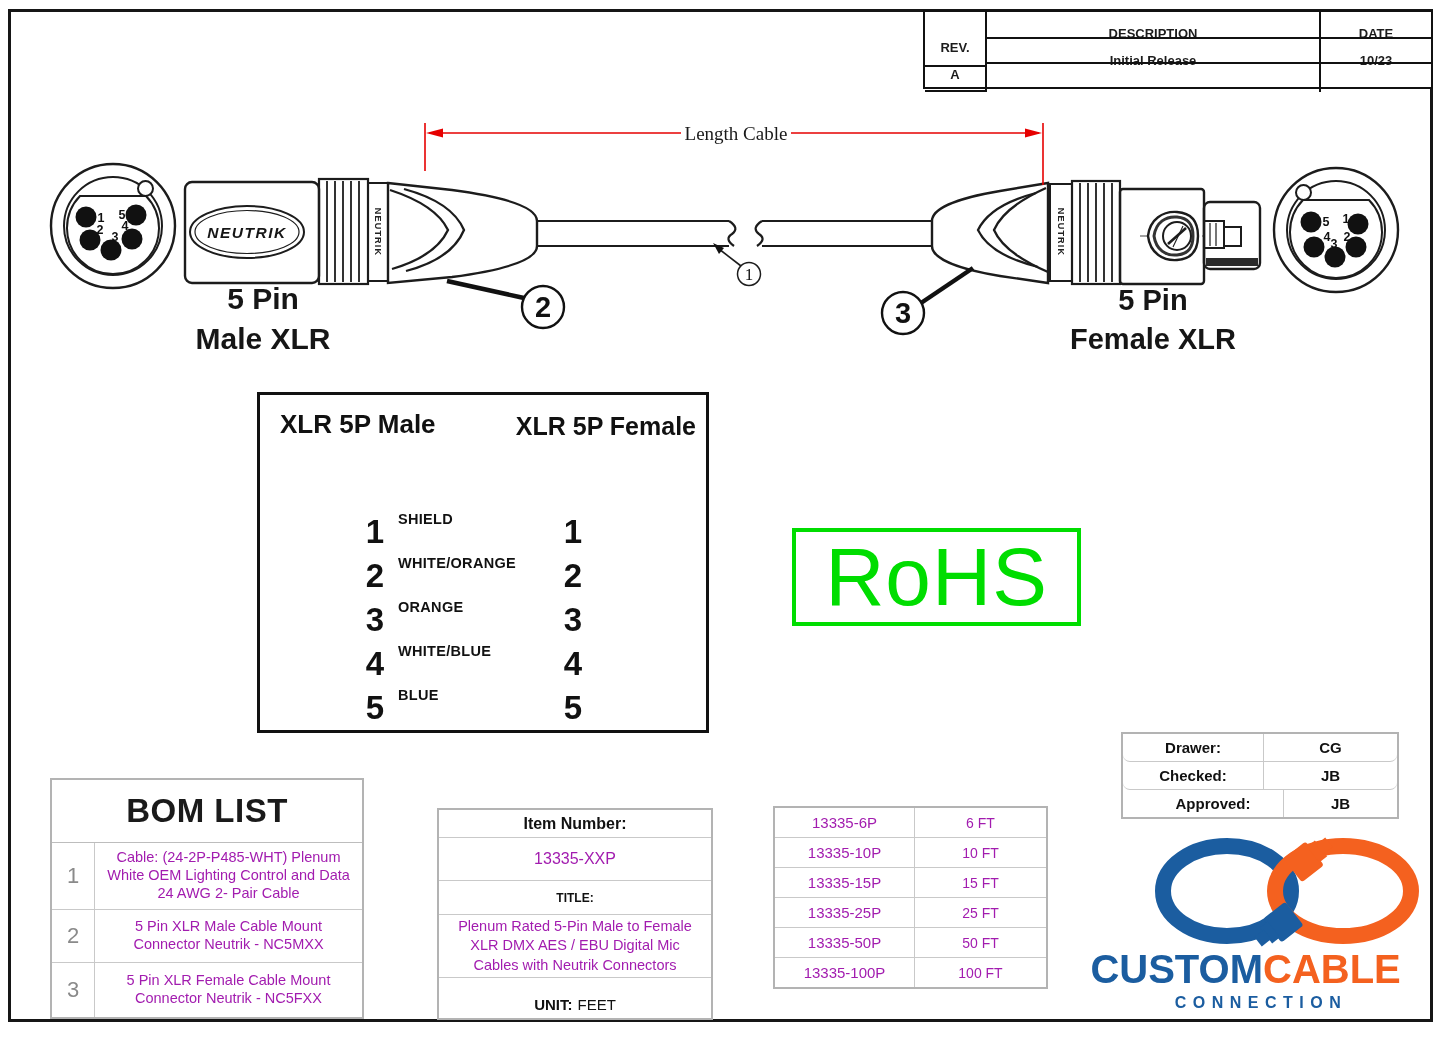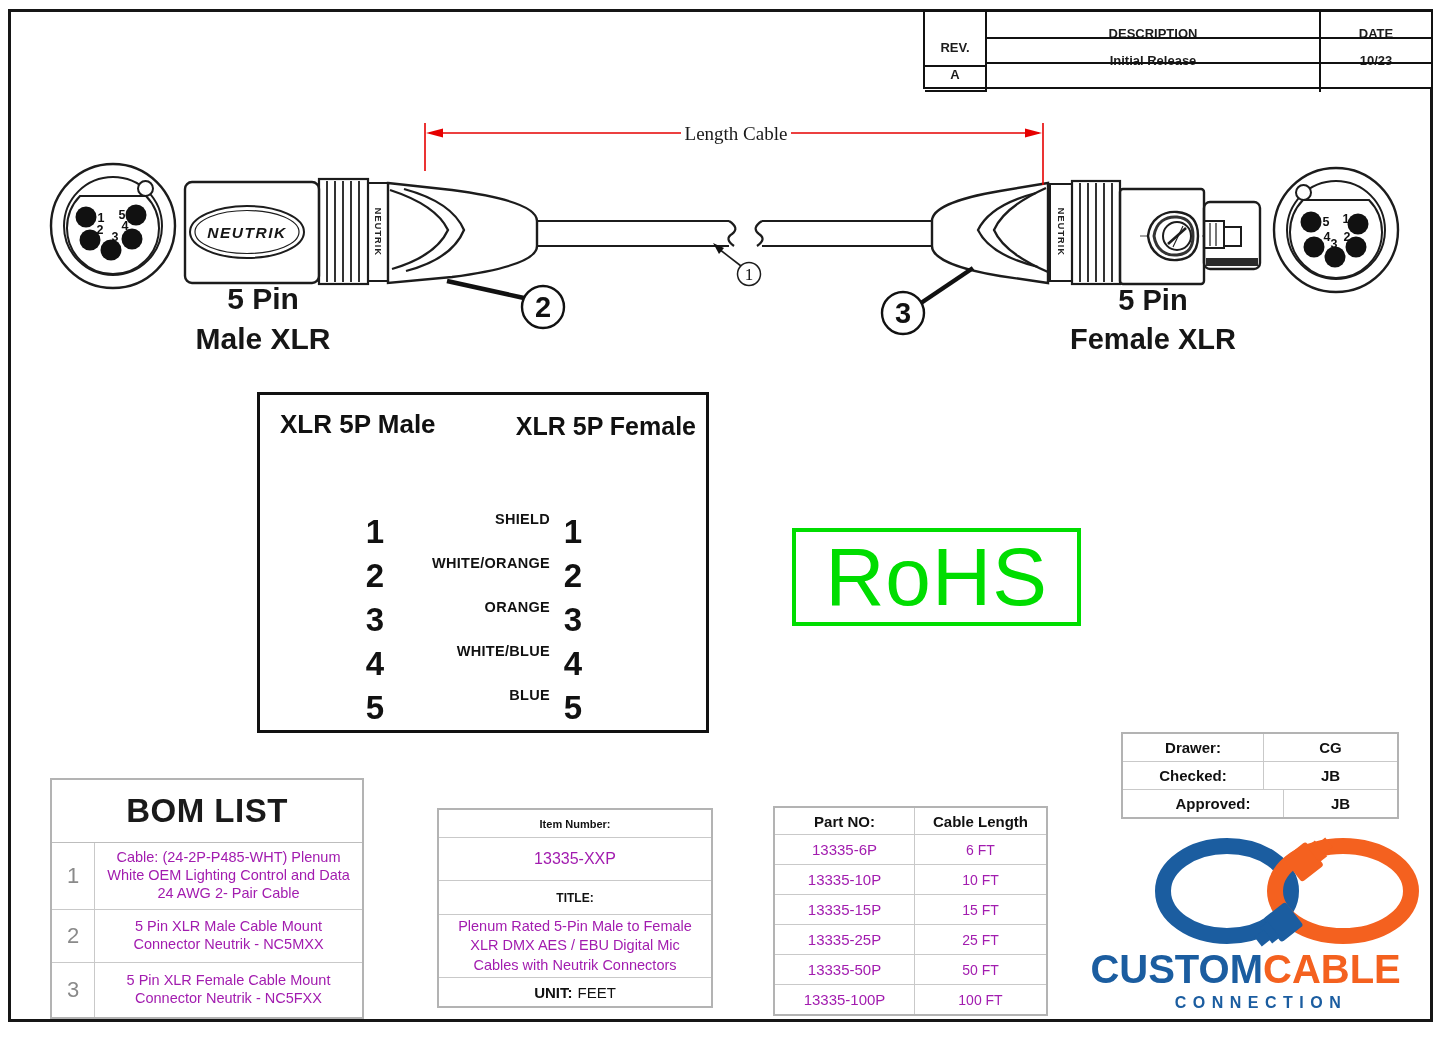--- a/index.html
+++ b/index.html
@@ -18,21 +18,21 @@
   .drawing{position:absolute;left:0;top:95px;width:1445px;height:290px;}
 
   
   .pa{position:absolute;left:257px;top:392px;width:452px;height:341px;border:3px solid #111;box-sizing:border-box;background:#fff;}
   .pa-title{height:60px;border-bottom:2px solid #111;display:flex;align-items:center;justify-content:center;font-family:"Liberation Serif",serif;font-size:29px;color:#1a1a1a;}
   .pa-headers{display:flex;justify-content:space-between;padding:14px 10px 0 20px;font-weight:700;font-size:26px;color:#111;}
   .pa-headers .f{font-size:25px;padding-top:3px;}
   .pa-rows{position:absolute;left:92px;top:112px;width:244px;}
   .pa-row{display:grid;grid-template-columns:46px 152px 46px;height:44px;}
   .pa-num{font-size:33px;font-weight:700;color:#111;text-align:center;line-height:40px;padding-top:5px;}
-  .pa-wire{display:flex;flex-direction:column;justify-content:flex-start;padding-top:4px;align-items:flex-end;}
+  .pa-wire{display:flex;flex-direction:row;justify-content:flex-start;padding-top:4px;}
   .pa-wire .wlabel{font-size:14.5px;font-weight:700;color:#111;text-align:center;letter-spacing:.3px;}
   .pa-wire .wbar{height:7px;background:#111;border-radius:1px;margin-top:1px;}
 
   
   .rohs{position:absolute;left:792px;top:528px;width:289px;height:98px;border:4px solid #00dd00;box-sizing:border-box;display:flex;align-items:center;justify-content:center;color:#00dd00;font-size:82px;line-height:1;letter-spacing:1px;}
 
   
   .gray-border{border:2px solid #b3b3b3;box-sizing:border-box;background:#fff;}
   .gtxt{color:#a21caf;}
 
@@ -44,40 +44,40 @@
   .bom-no{display:flex;align-items:center;justify-content:center;font-size:22px;color:#8a8a8a;border-right:1.5px solid #c9c9c9;}
   .bom-desc{display:flex;align-items:center;justify-content:center;text-align:center;font-size:14.5px;line-height:1.24;padding:6px 8px;}
   .bom-row.r1 .bom-desc{min-height:46px;}
   .bom-row.r2 .bom-desc{min-height:40px;}
   .bom-row.r3 .bom-desc{min-height:42px;}
 
   
   .item{position:absolute;left:437px;top:808px;width:276px;}
   .item .cell{border-bottom:1.5px solid #c9c9c9;display:flex;align-items:center;justify-content:center;text-align:center;}
   .item .cell:last-child{border-bottom:none;}
-  .i-h{height:27px;font-size:11px;font-weight:700;color:#111;}
+  .i-h{height:27px;font-size:16px;font-weight:700;color:#111;}
   .i-v{height:42px;font-size:16px;}
   .i-t{height:33px;font-size:12px;font-weight:700;color:#111;}
   .i-d{min-height:60px;font-size:14.5px;line-height:1.35;padding:1px 8px;}
-  .i-u{height:28px;font-size:15px;color:#111;}
+  .i-u{height:28px;font-size:15px;color:#111;margin-top:12px;}
   .i-u b{font-weight:700;margin-right:5px;}
 
   
   .parts{position:absolute;left:773px;top:806px;width:275px;}
   .p-row{display:grid;grid-template-columns:140px 1fr;border-bottom:1.5px solid #c9c9c9;}
   .p-row:last-child{border-bottom:none;}
   .p-cell{display:flex;align-items:center;justify-content:center;height:29px;}
   .p-cell.c1{border-right:1.5px solid #c9c9c9;}
   .p-head .p-cell{height:26px;font-size:15px;font-weight:700;color:#111;}
   .p-part{font-size:15px;}
   .p-len{font-size:14px;}
 
   
   .appr{position:absolute;left:1121px;top:732px;width:278px;}
-  .a-row{display:grid;grid-template-columns:141px 1fr;border-bottom:1.5px solid #c9c9c9;}
+  .a-row{display:grid;grid-template-columns:141px 1fr;border-bottom:1.5px solid #c9c9c9;border-radius:7px;}
   .a-row:last-child{border-bottom:none;padding-left:20px;}
   .a-cell{display:flex;align-items:center;justify-content:center;height:27px;font-size:15px;font-weight:700;color:#111;}
   .a-cell.c1{border-right:1.5px solid #c9c9c9;}
 
   
   .logo{position:absolute;left:1085px;top:831px;width:352px;height:186px;}
 </style>
 </head>
 <body>
 
@@ -313,24 +313,20 @@
     <div class="cell i-v gtxt">13335-XXP</div>
     <div class="cell i-t">TITLE:</div>
     <div class="cell i-d gtxt">Plenum Rated 5-Pin Male to Female XLR DMX AES / EBU Digital Mic Cables with Neutrik Connectors</div>
     <div class="cell i-u">
       <b>UNIT:</b>
       <span>FEET</span>
     </div>
   </div>
 
   <div class="parts gray-border">
-    <div class="p-row p-head">
-      <div class="p-cell c1">Part NO:</div>
-      <div class="p-cell">Cable Length</div>
-    </div>
     <div class="p-row">
       <div class="p-cell c1 p-part gtxt">13335-6P</div>
       <div class="p-cell p-len gtxt">6 FT</div>
     </div>
     <div class="p-row">
       <div class="p-cell c1 p-part gtxt">13335-10P</div>
       <div class="p-cell p-len gtxt">10 FT</div>
     </div>
     <div class="p-row">
       <div class="p-cell c1 p-part gtxt">13335-15P</div>

